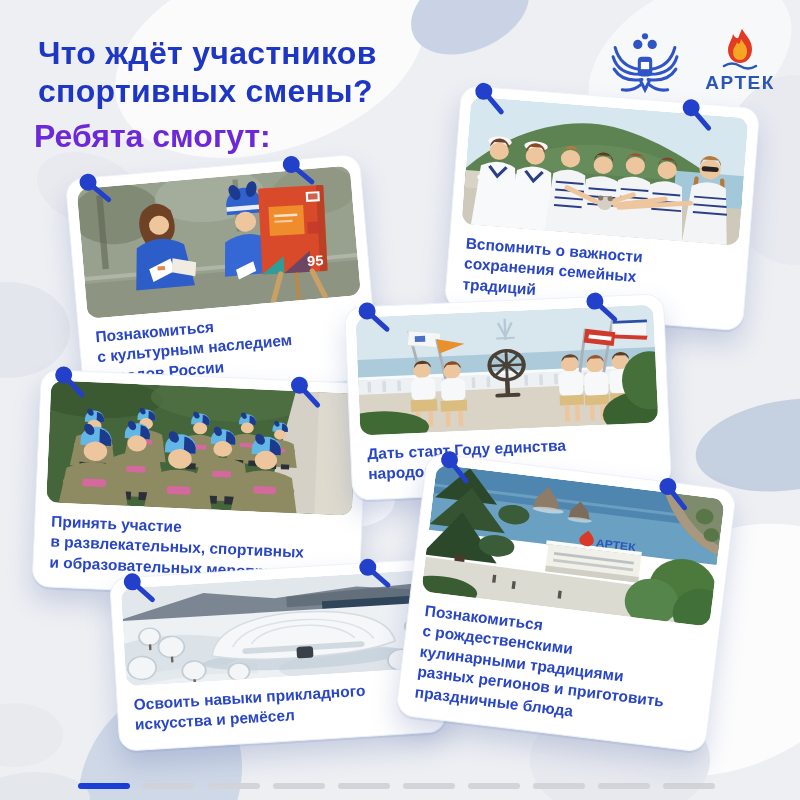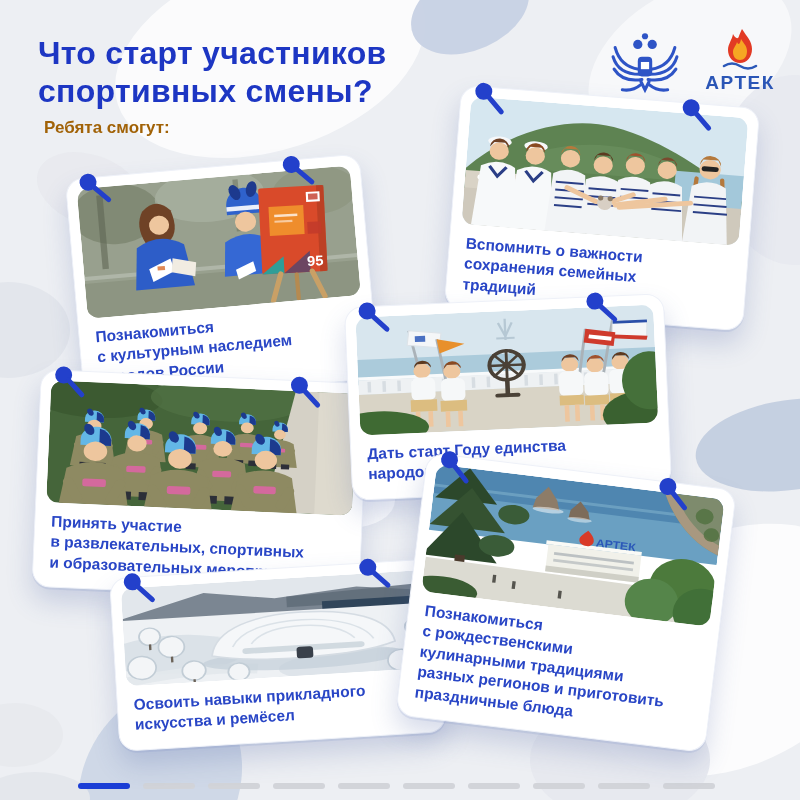--- a/index.html
+++ b/index.html
@@ -3,21 +3,21 @@
 <meta charset="utf-8">
 <style>
   html,body{margin:0;padding:0;}
   body{font-family:"Liberation Sans", sans-serif;}
   #stage{position:relative;width:800px;height:800px;background:#edeff3;overflow:hidden;}
   #bg{position:absolute;inset:0;}
 
   
   .title{position:absolute;left:38px;top:34px;font-size:32px;line-height:1.2;font-weight:800;
          color:#1d36c3;letter-spacing:.3px;}
-  .subtitle{position:absolute;left:44px;top:118px;font-size:17px;font-weight:600;color:#a16207;}
+  .subtitle{position:absolute;left:34px;top:118px;font-size:32px;font-weight:600;color:#6d28d9;}
 
   .logos{position:absolute;right:14px;top:28px;display:flex;align-items:flex-start;gap:14px;}
   .artek-logo{display:flex;flex-direction:column;align-items:center;width:92px;}
   .artek-text{font-size:19px;font-weight:800;color:#2b56b6;letter-spacing:1.5px;margin-top:-2px;}
 
   
   .card{position:absolute;background:#ffffff;border-radius:18px;padding:10px 10px 12px;
         box-shadow:0 14px 26px rgba(70,90,160,.22), 0 2px 0 rgba(120,140,200,.15);
         border:1px solid #eef1f8;}
   .photo{width:100%;display:block;border-radius:12px;overflow:hidden;line-height:0;}
@@ -64,21 +64,21 @@
     <ellipse cx="730" cy="650" rx="160" ry="115" fill="#ffffff" opacity="0.8" transform="rotate(-28 730 650)"></ellipse>
     <ellipse cx="620" cy="760" rx="90" ry="60" fill="#e6e8ee" opacity="0.9"></ellipse>
     <ellipse cx="160" cy="785" rx="78" ry="100" fill="#c9d3e4" opacity="0.85" transform="rotate(24 160 785)"></ellipse>
     <ellipse cx="15" cy="735" rx="48" ry="32" fill="#e8eaee"></ellipse>
     <ellipse cx="35" cy="798" rx="55" ry="26" fill="#e4e7ec"></ellipse>
     <ellipse cx="90" cy="190" rx="55" ry="35" fill="#e7e9ee" opacity="0.8" transform="rotate(20 90 190)"></ellipse>
     <ellipse cx="420" cy="660" rx="70" ry="40" fill="#e9ebf0" opacity="0.7" transform="rotate(-15 420 660)"></ellipse>
   </svg>
 
   <div class="title">
-    <span>Что старт участников</span><br>
+    <span>Что ждёт участников</span><br>
     <span>спортивных смены?</span>
   </div>
   <div class="subtitle">Ребята смогут:</div>
 
   <div class="logos">
     <span>
       <svg width="70" height="70" viewBox="0 0 68 68">
         <g stroke="#2e54c6" stroke-width="3" fill="none" stroke-linecap="round">
           <path d="M28 40 C14 38 8 30 5 19"></path>
           <path d="M29 45 C14 45 6 38 3 28"></path>

